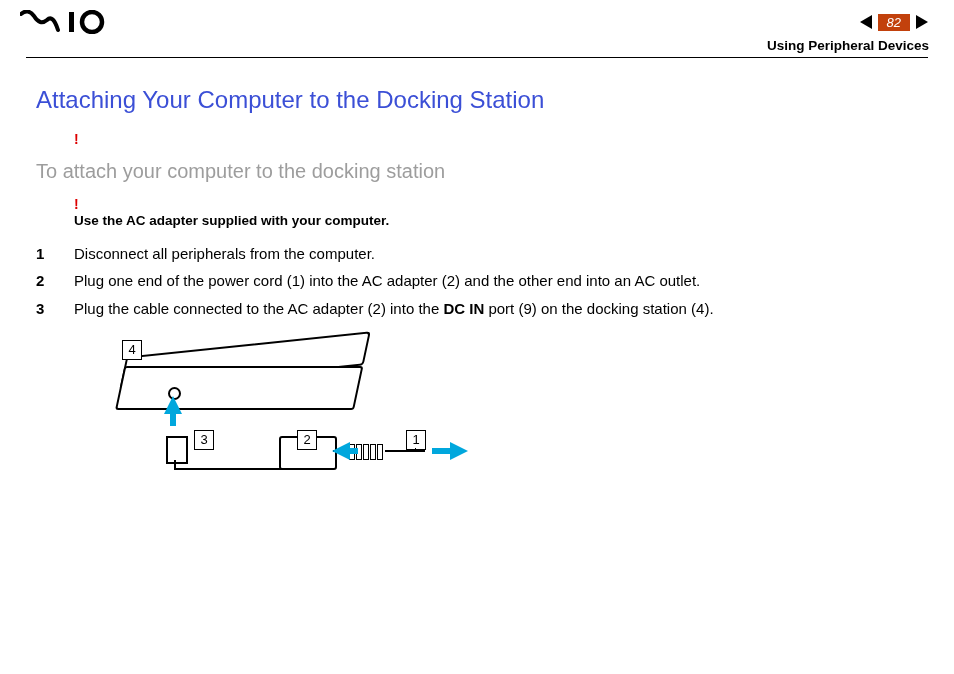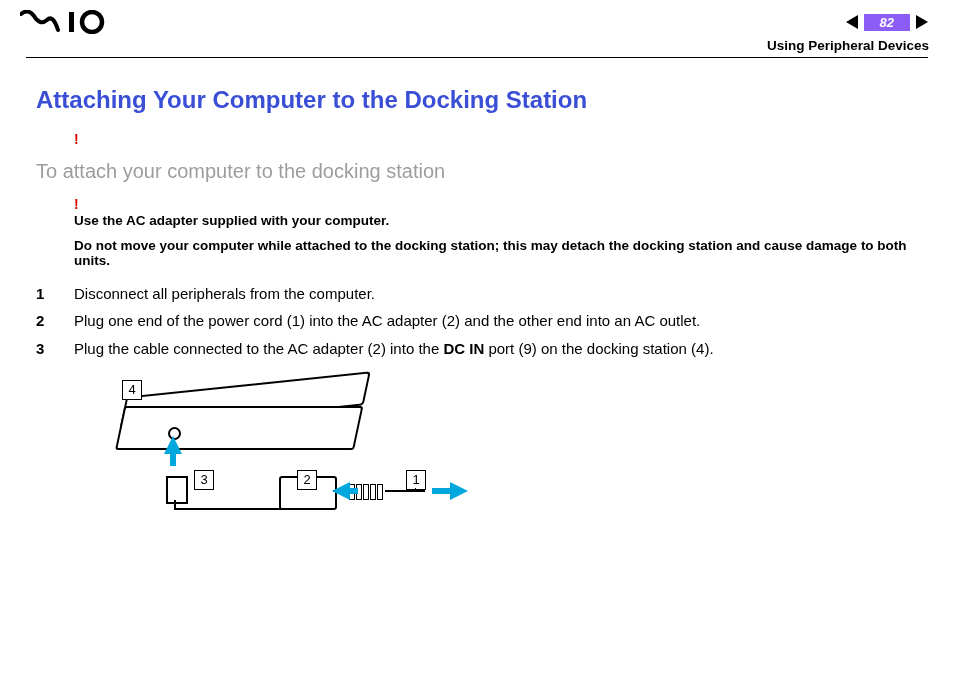--- a/index.html
+++ b/index.html
@@ -33,45 +33,45 @@
     border-top: 7px solid transparent;
     border-bottom: 7px solid transparent;
     border-right: 12px solid #000;
   }
   .nav-arrow.right {
     border-top: 7px solid transparent;
     border-bottom: 7px solid transparent;
     border-left: 12px solid #000;
   }
   .page-badge {
-    background: #8b5cf6;
+    background: #c2410c;
     color: #fff;
     font-style: italic;
-    font-weight: bold;
+    font-weight: normal;
     font-size: 13px;
-    padding: 1px 16px;
+    padding: 1px 9px;
   }
   .section-label {
     text-align: right;
     font-weight: bold;
     font-size: 13.5px;
     padding: 0 25px 2px 0;
   }
   .rule {
     border: none;
     border-top: 1px solid #000;
     margin: 2px 26px 0 26px;
   }
   .content {
     padding: 28px 36px 0 36px;
   }
   .title {
     color: #3b4fd6;
     font-size: 24px;
-    font-weight: 700;
+    font-weight: 400;
     margin: 0 0 18px 0;
   }
   .note {
     margin: 0 0 14px 38px;
     font-size: 13.5px;
   }
   .bang {
     color: #d00;
     font-weight: bold;
     font-size: 14px;
@@ -226,21 +226,20 @@
 
   <div class="note">
     <span class="bang">!</span>
   </div>
 
   <h2 class="subhead">To attach your computer to the docking station</h2>
 
   <div class="warn-block">
     <span class="bang">!</span>
     <p>Use the AC adapter supplied with your computer.</p>
-    <p>Do not move your computer while attached to the docking station; this may detach the docking station and cause damage to both units.</p>
   </div>
 
   <ol class="steps">
     <li>Disconnect all peripherals from the computer.</li>
     <li>Plug one end of the power cord (1) into the AC adapter (2) and the other end into an AC outlet.</li>
     <li>
       <span>Plug the cable connected to the AC adapter (2) into the </span><span class="bold">DC IN</span><span> port (9) on the docking station (4).</span>
     </li>
   </ol>
 

